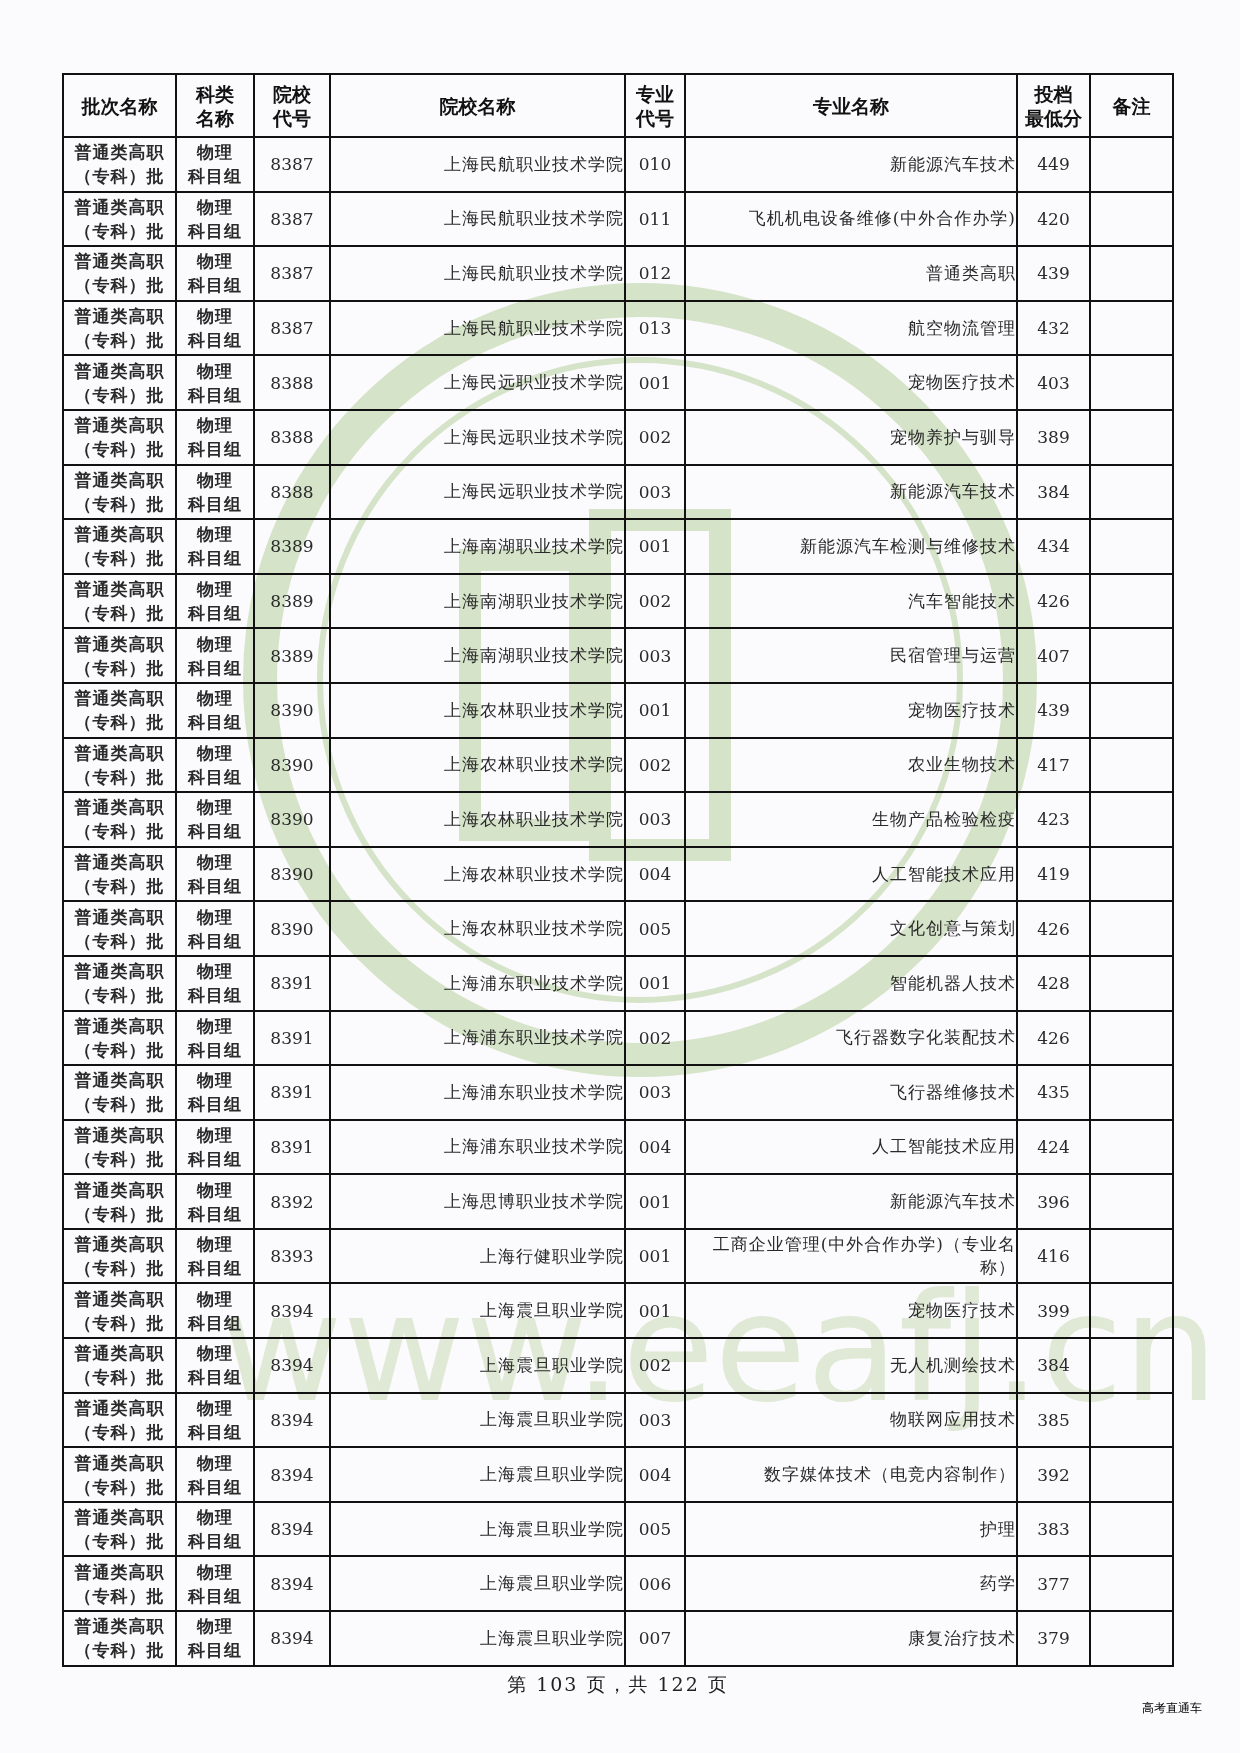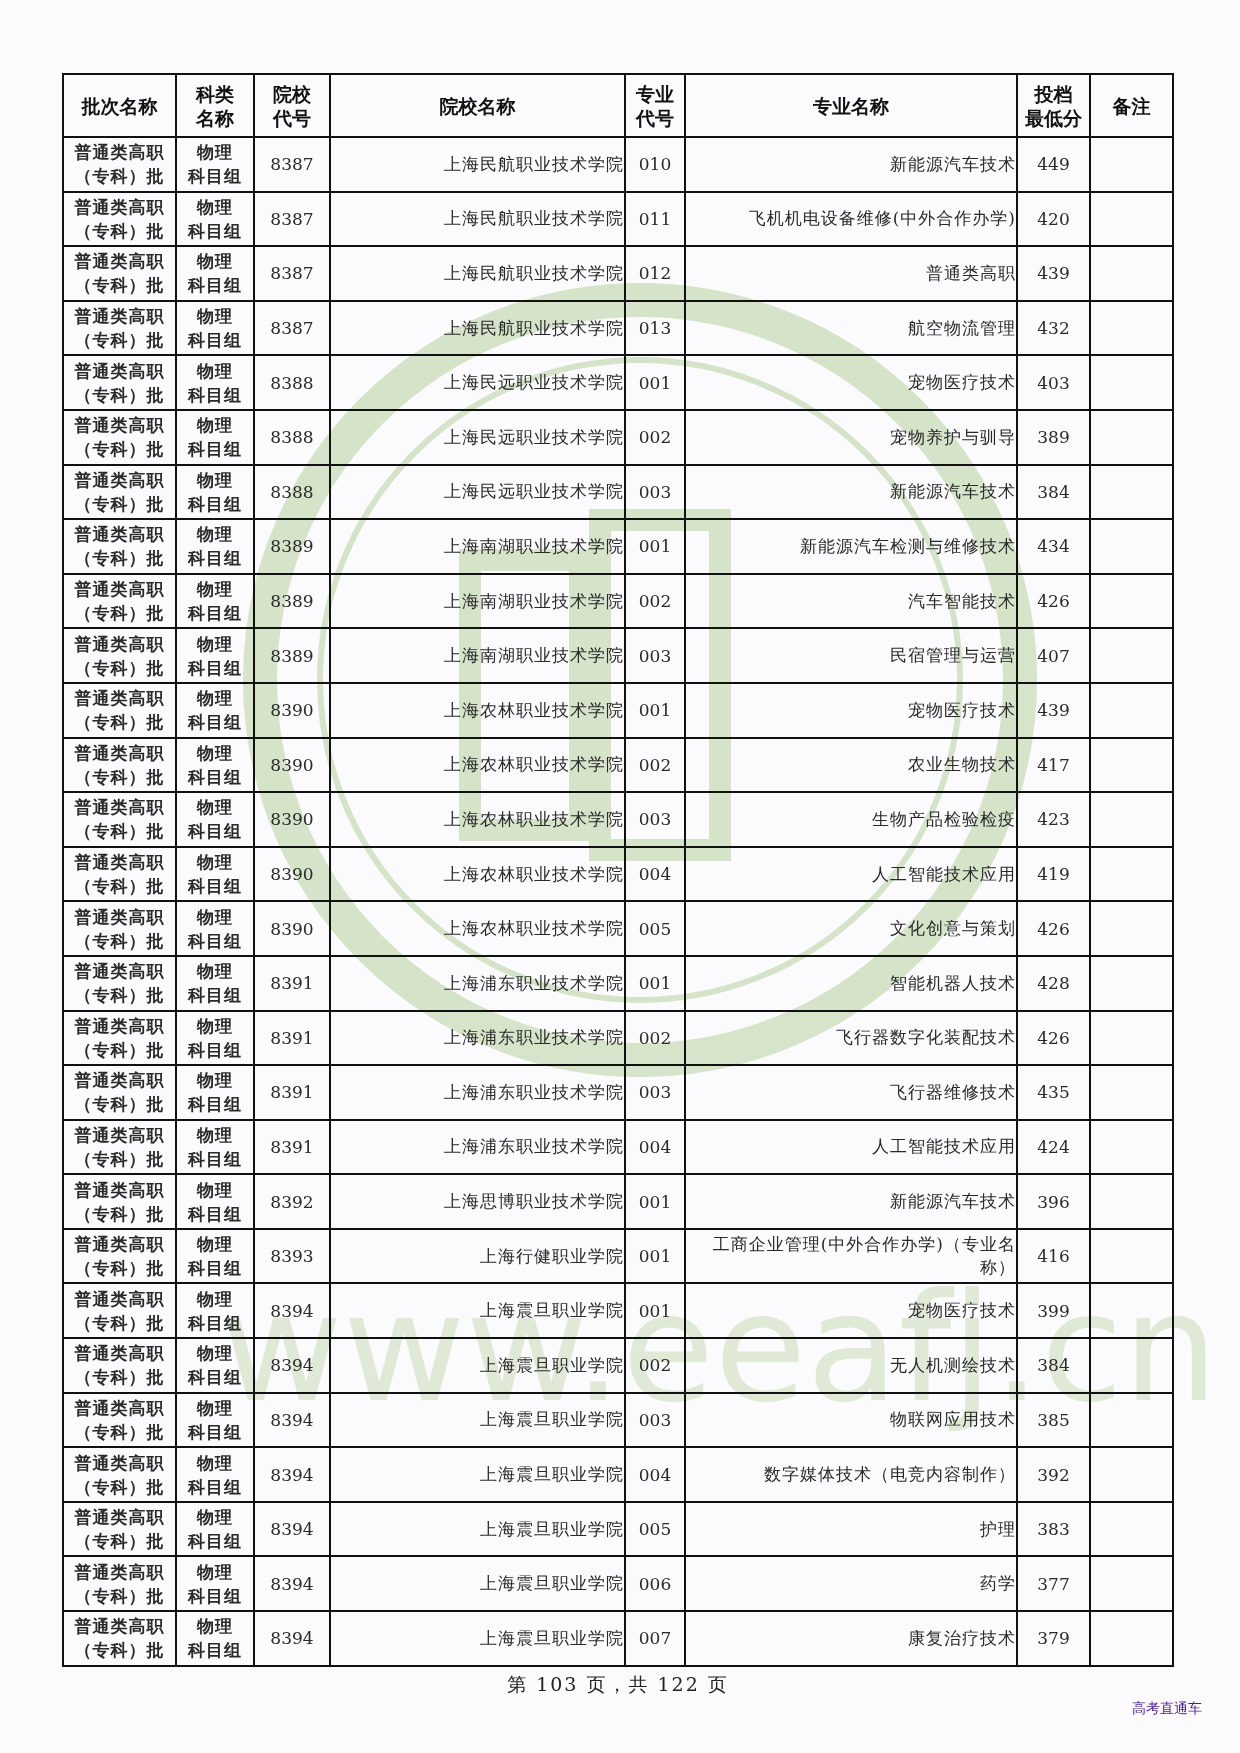--- a/index.html
+++ b/index.html
@@ -28,21 +28,21 @@
   td.batch, td.subj { text-align: center; font-size: 18px; line-height: 24px; letter-spacing: 1px; font-weight: bold; }
   td.code, td.mcode, td.score { text-align: center; font-size: 17px; }
   td.school, td.major { text-align: right; padding-left: 6px; font-size: 18px; line-height: 23px; letter-spacing: 1px; }
   td.note { }
   .two-line span { display: block; }
   .footer {
     position: absolute; left: 0; width: 1236px; top: 1672px; text-align: center;
     font-size: 19px; letter-spacing: 2px; color: #222; z-index: 1;
   }
   .brand {
-    position: absolute; right: 38px; top: 1700px; font-size: 14px; color: #4c1d95;
+    position: absolute; right: 38px; top: 1700px; font-size: 12px; color: #000000;
     font-family: "DejaVu Sans", "Liberation Sans", sans-serif; z-index: 1;
   }
 </style>
 </head>
 <body>
 
 <svg class="watermark" viewBox="0 0 1240 1753" xmlns="http://www.w3.org/2000/svg">
   <g fill="none" stroke="#c9dcb8" opacity="0.75">
     <circle cx="640" cy="680" r="380" stroke-width="34"></circle>
     <circle cx="640" cy="680" r="320" stroke-width="6"></circle>

